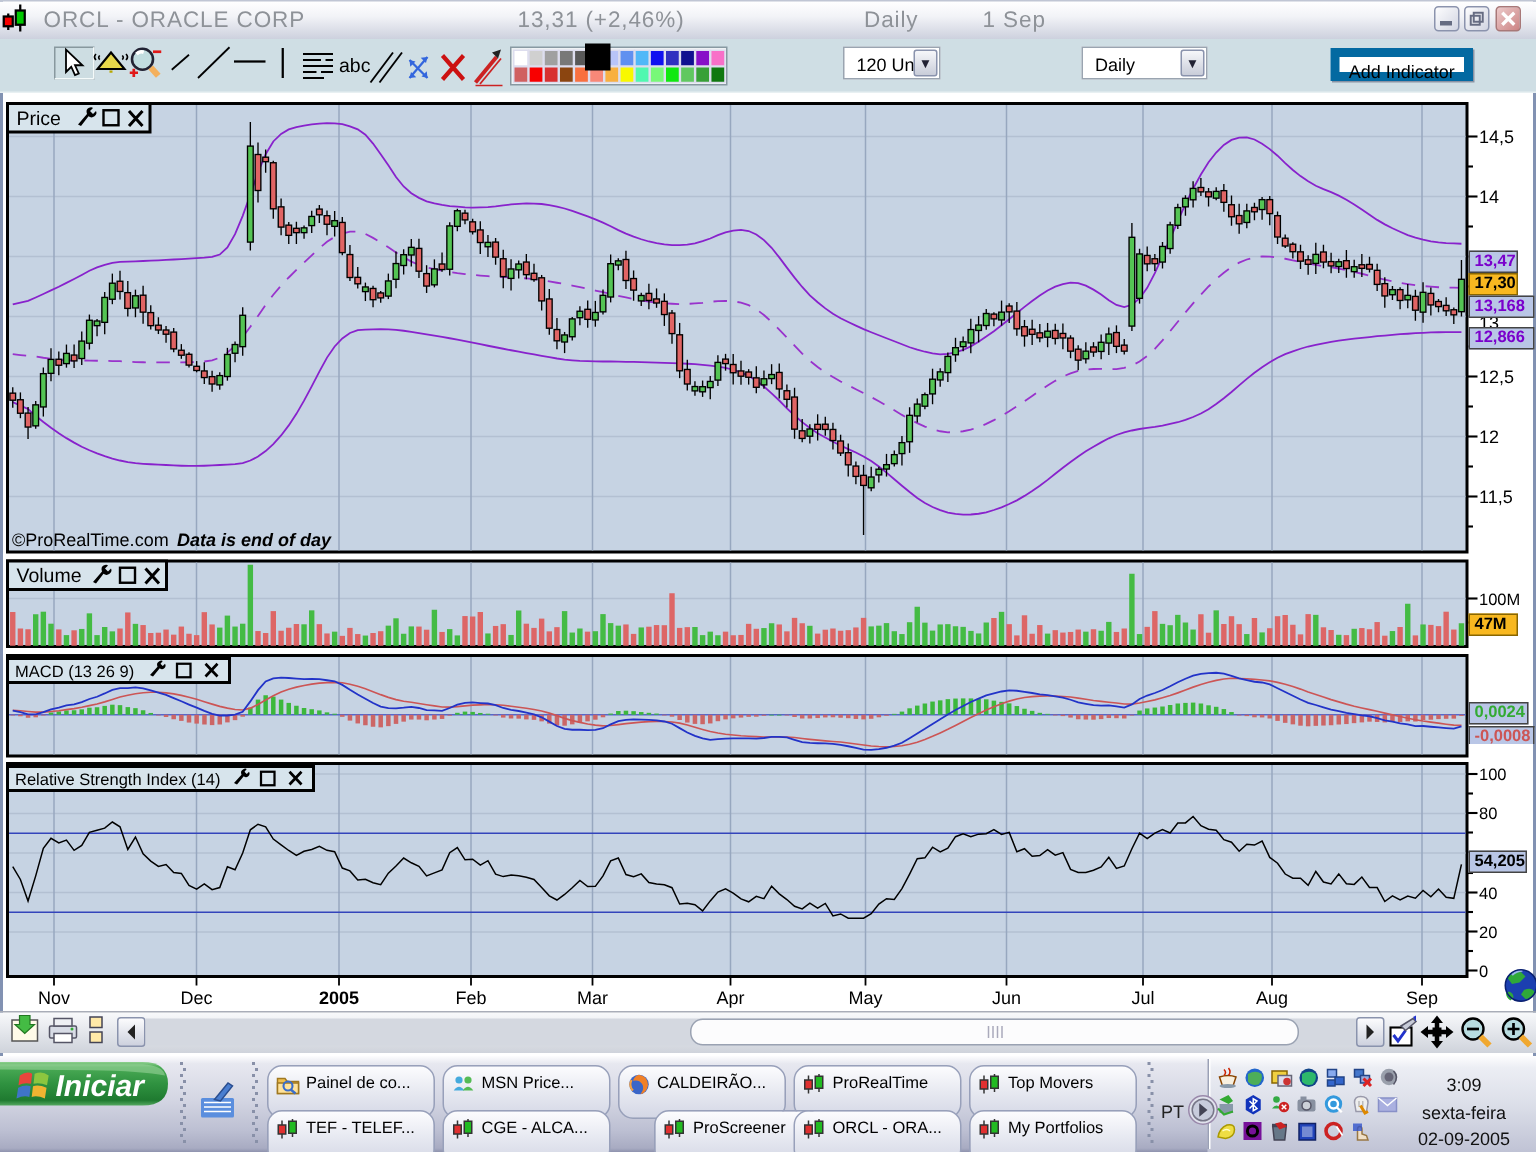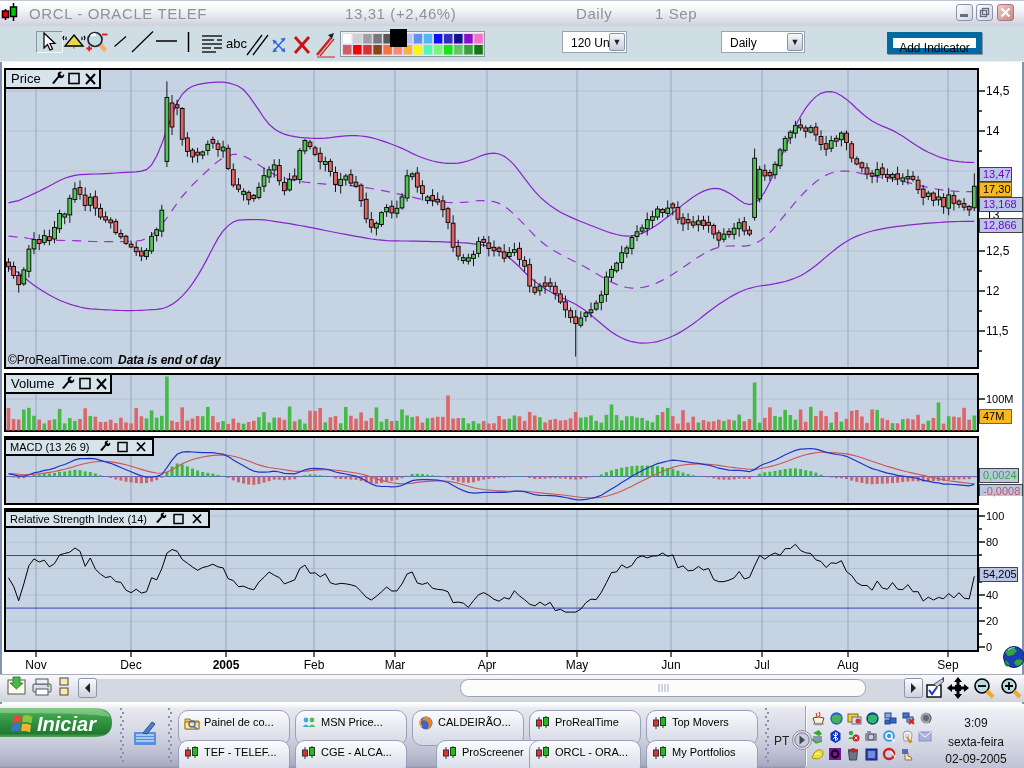--- a/index.html
+++ b/index.html
@@ -19,21 +19,21 @@
 
 #toolbar { left:0; top:26px; width:1024px; height:36px; background:#cfdee4; border-bottom:1px solid #e8f0f2; }
 .combo { top:31px; height:22px; background:#fff; border:1px solid #9aa4b0; font-size:12px; color:#000; }
 .combo .txt { position:absolute; left:8px; top:4px; }
 .combo .arr { position:absolute; right:1px; top:1px; width:16px; height:18px;
   background:linear-gradient(#f6f7fa,#c9cdd9); border:1px solid #8a93ad; border-radius:2px;
   font-size:9px; color:#223; text-align:center; line-height:17px; }
 #addind { left:887px; top:32px; width:95px; height:22px; background:#fff; border:6px solid #0369a1;
   box-shadow:1px 1px 0 #8a93a4; font-size:12px; text-align:center; line-height:20px; color:#000; }
 .tagbox { position:absolute; left:979px; width:33px; height:15px; font-size:11px;
-  border:1px solid #444; background:#b9c6e6; color:#7a00cc; line-height:13px; padding-left:3px; }
+  border:1px solid #444; background:#b9c6e6; color:#7a00cc; line-height:13px; padding-left:3px;font-weight:bold; }
 
 
 #btoolbar { left:0; top:674px; width:1024px; height:28px;
   background:linear-gradient(#f8f9fb, #dfe2e8 60%, #cfd3db 100%); border-top:1px solid #a9adb8; }
 
 
 #taskbar { left:0; top:704px; width:1024px; height:64px;
   background:linear-gradient(#fdfdfe 0%, #e7e8f0 8%, #d4d6e3 45%, #bcbfd2 78%, #a8abc2 96%, #8f93ae 100%); }
 .tbtn { position:absolute; width:112px; height:36px; border-radius:10px; border:1px solid #98a0ba;
   background:linear-gradient(#fcfcfe,#e7e9f1 50%,#d4d7e5); font-size:11px; color:#000; }
@@ -47,21 +47,21 @@
   <div class="abs" style="left:0;top:0;width:2px;height:704px;background:#8292b2"></div>
   <div class="abs" style="left:1022px;top:0;width:2px;height:704px;background:#8292b2"></div>
 
   <div class="abs" id="titlebar"></div>
   <svg class="abs" style="left:0;top:2px" width="24" height="22" viewBox="0 0 24 22">
     <line x1="5.5" y1="7" x2="5.5" y2="18" stroke="#000" stroke-width="1.5"></line>
     <rect x="2.5" y="9" width="6" height="6.5" fill="#f80000" stroke="#000" stroke-width="1.5"></rect>
     <line x1="13.5" y1="1" x2="13.5" y2="19" stroke="#000" stroke-width="1.5"></line>
     <rect x="10.5" y="5" width="6" height="9.5" fill="#00c800" stroke="#000" stroke-width="1.5"></rect>
   </svg>
-  <div class="abs" id="titletext" style="left:29px">ORCL - ORACLE TELEF</div>
+  <div class="abs" id="titletext" style="left:29px">ORCL - ORACLE CORP</div>
   <div class="abs" id="titletext2" style="left:345px">13,31 (+2,46%)</div>
   <div class="abs" id="titletext3" style="left:576px">Daily</div>
   <div class="abs" id="titletext3" style="left:655px">1 Sep</div>
   <div class="abs winbtn gray" style="left:956px"><svg width="15" height="15">
         <rect x="3" y="9" width="8" height="3" fill="#666c82"></rect>
       </svg></div>
   <div class="abs winbtn gray" style="left:976px"><svg width="15" height="15">
         <rect x="5.5" y="3.5" width="6" height="6" fill="none" stroke="#666c82" stroke-width="1.3"></rect>
         <rect x="3.5" y="5.5" width="6" height="6" fill="none" stroke="#666c82" stroke-width="1.3"></rect>
       </svg></div>

